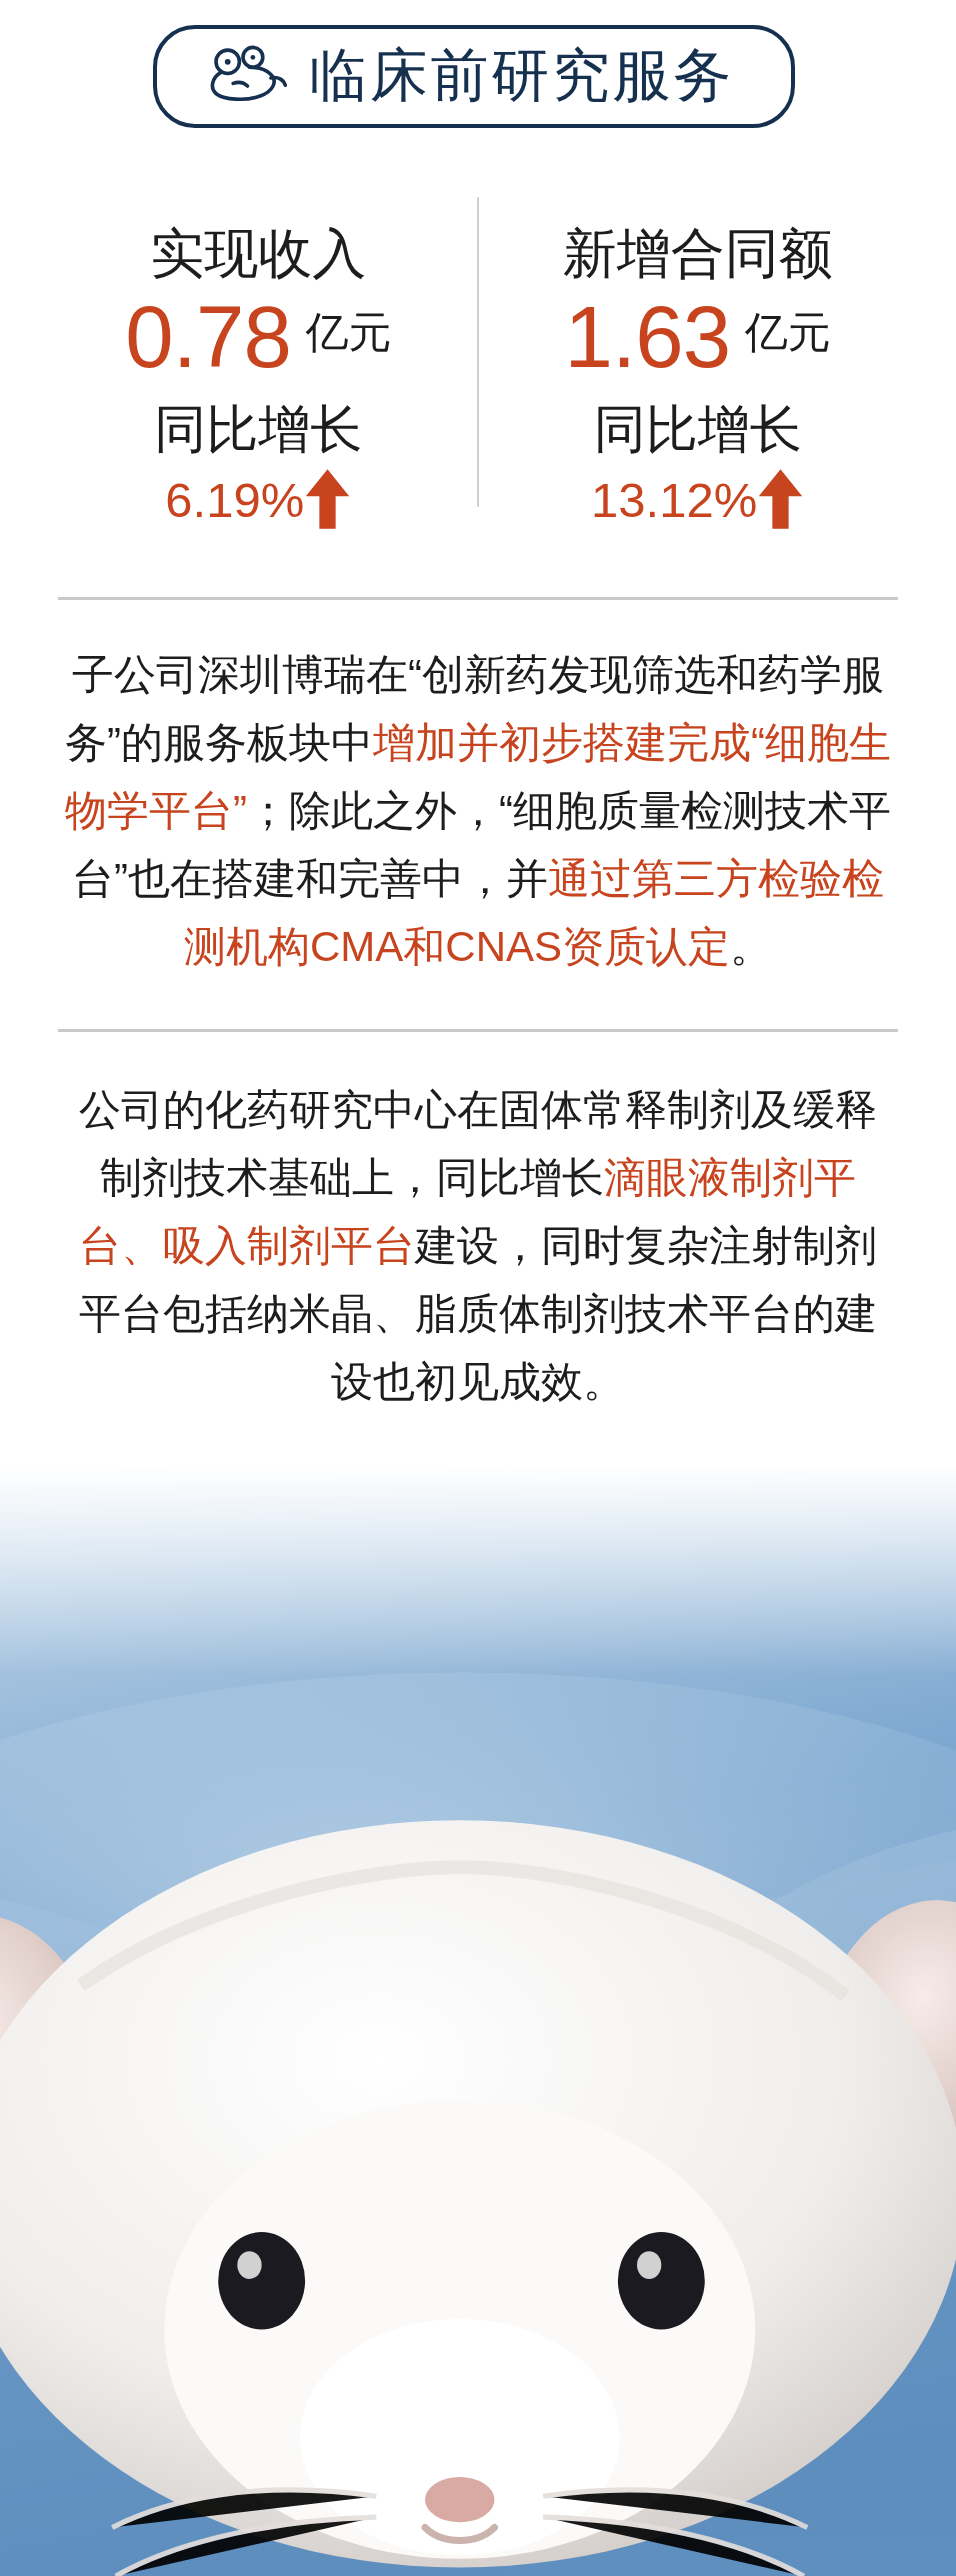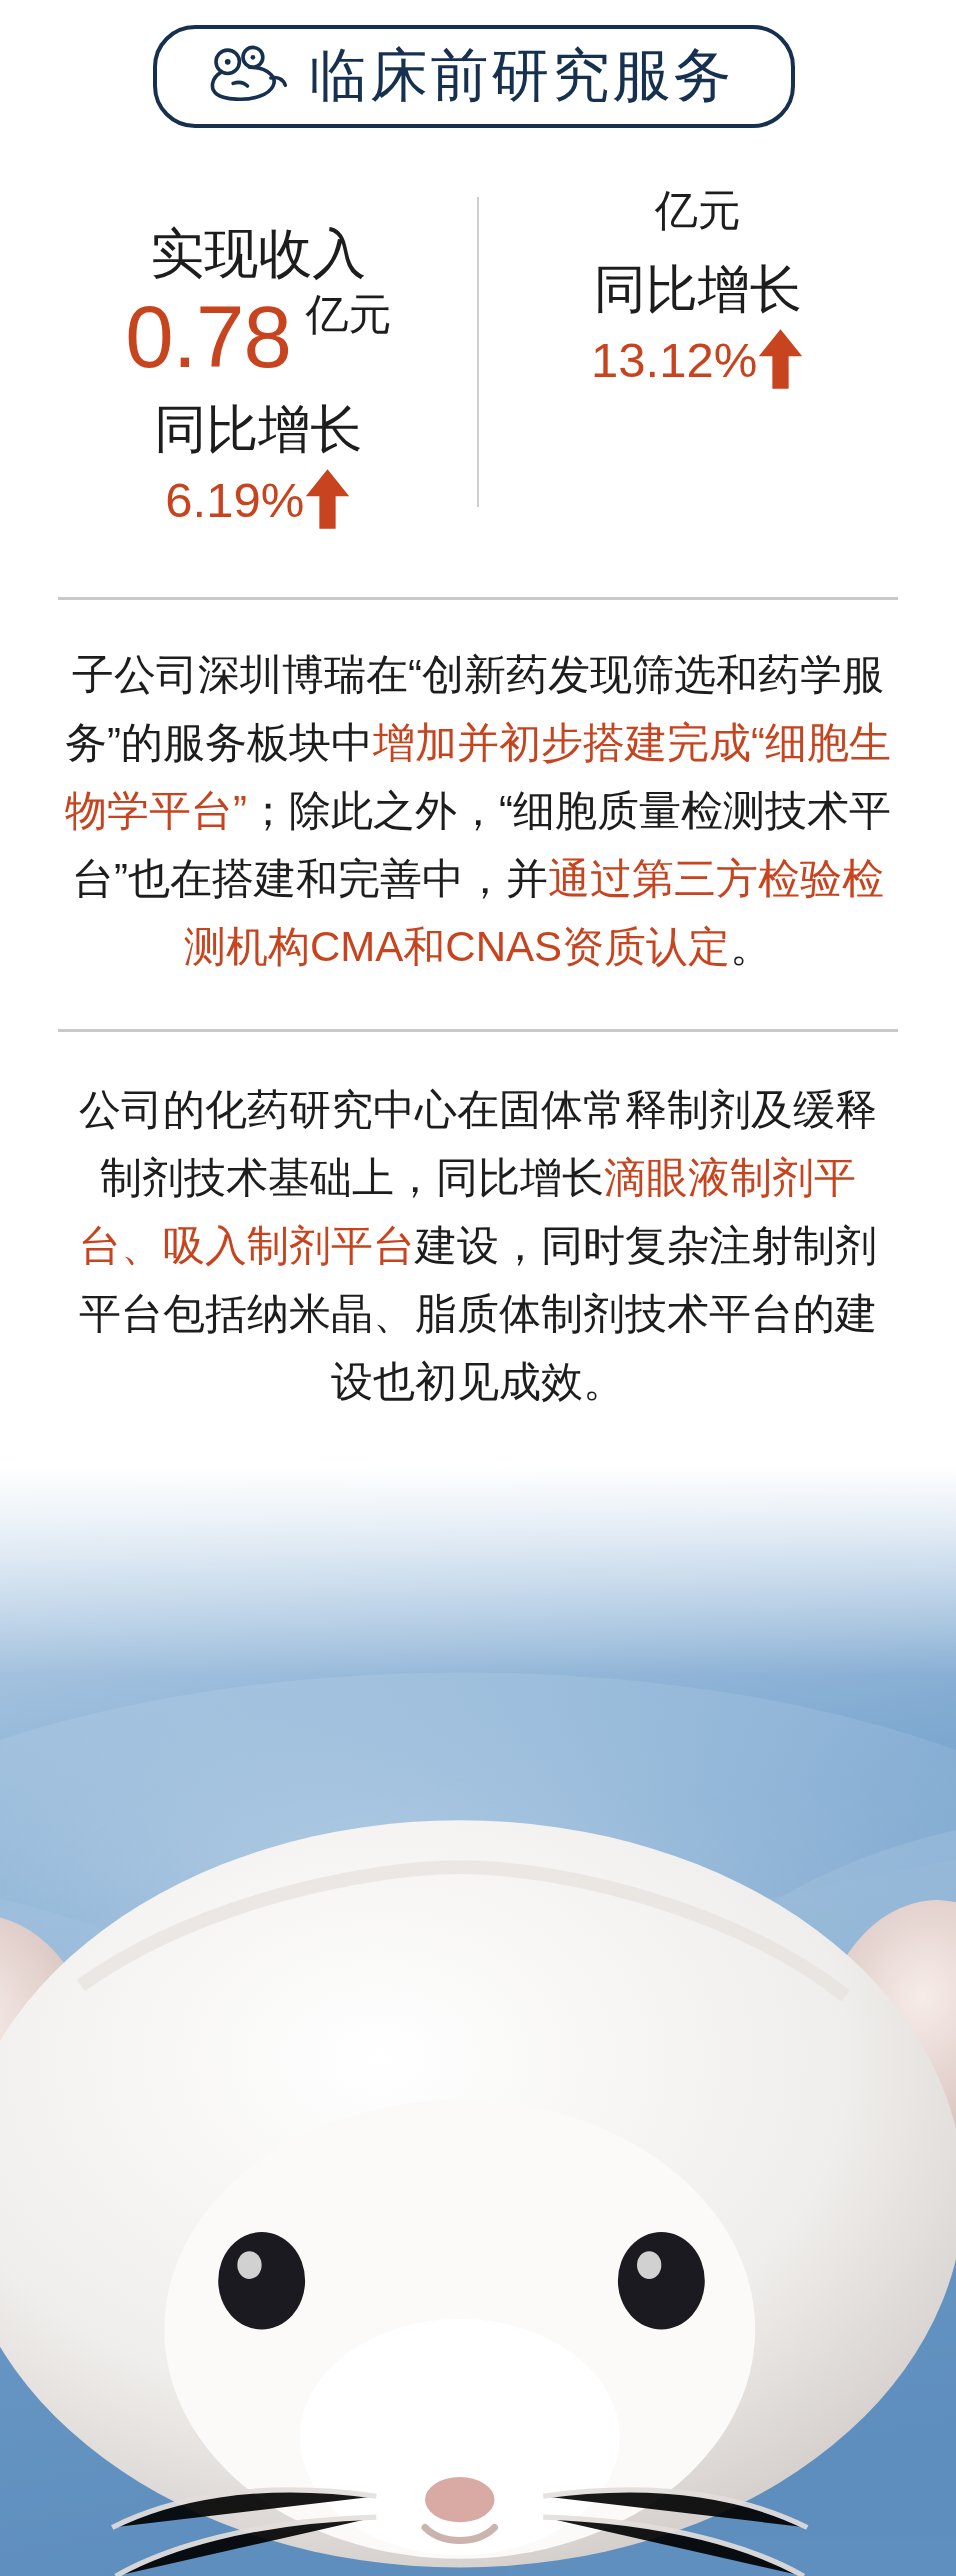--- a/index.html
+++ b/index.html
@@ -68,21 +68,21 @@
   }
   .kpi-label {
     font-size: 54px;
     line-height: 1.25;
     color: #1d1d1d;
     white-space: nowrap;
     margin-top: 36px;
   }
   .kpi-valline {
     display: flex;
-    align-items: flex-start;
+    align-items: center;
     gap: 14.5px;
     margin-top: 5.4px;
     white-space: nowrap;
   }
   .kpi-value {
     font-size: 87px;
     line-height: 1;
     color: #c8441e;
     font-weight: 400;
     letter-spacing: -0.9px;
@@ -181,21 +181,23 @@
           <svg width="47" height="60" viewBox="0 0 52 66" xmlns="http://www.w3.org/2000/svg">
             <path d="M26 0 L50 30 L35 30 L35 66 L17 66 L17 30 L2 30 Z" fill="#c8441e"></path>
           </svg>
         </span>
       </div>
     </div>
 
     <div class="kpi-divider"></div>
 
     <div class="kpi">
+      <div class="kpi-label">新增合同额</div>
       <div class="kpi-valline">
+        <span class="kpi-value">1.63</span>
         <span class="kpi-unit">亿元</span>
       </div>
       <div class="kpi-growth-label">同比增长</div>
       <div class="kpi-growth-row">
         <span class="kpi-growth">13.12%</span>
         <span class="up-arrow">
           <svg width="47" height="60" viewBox="0 0 52 66" xmlns="http://www.w3.org/2000/svg">
             <path d="M26 0 L50 30 L35 30 L35 66 L17 66 L17 30 L2 30 Z" fill="#c8441e"></path>
           </svg>
         </span>

